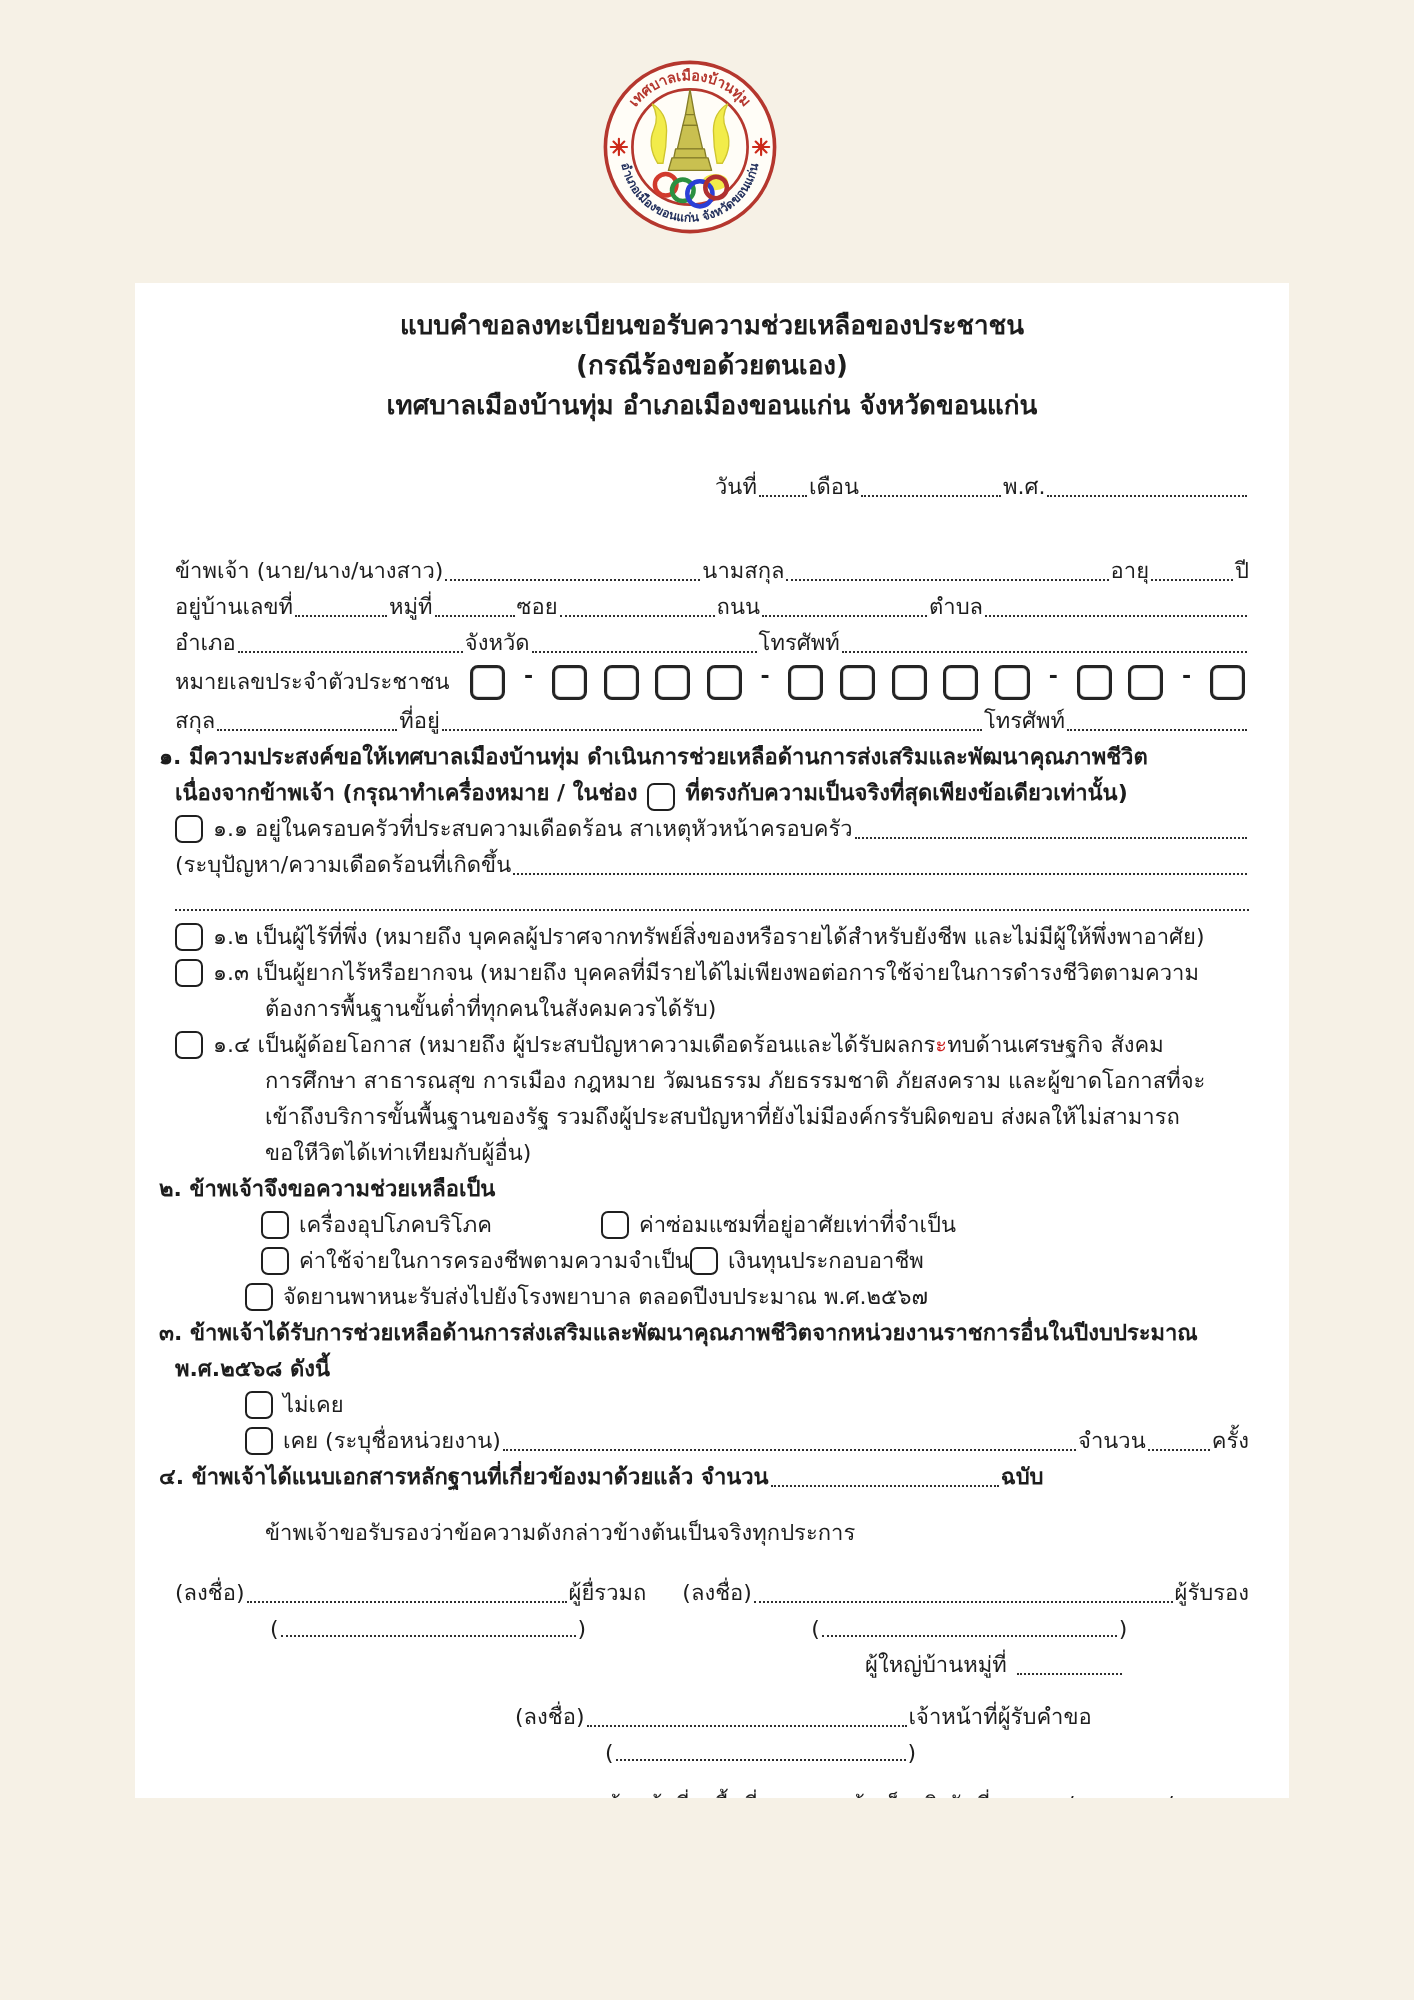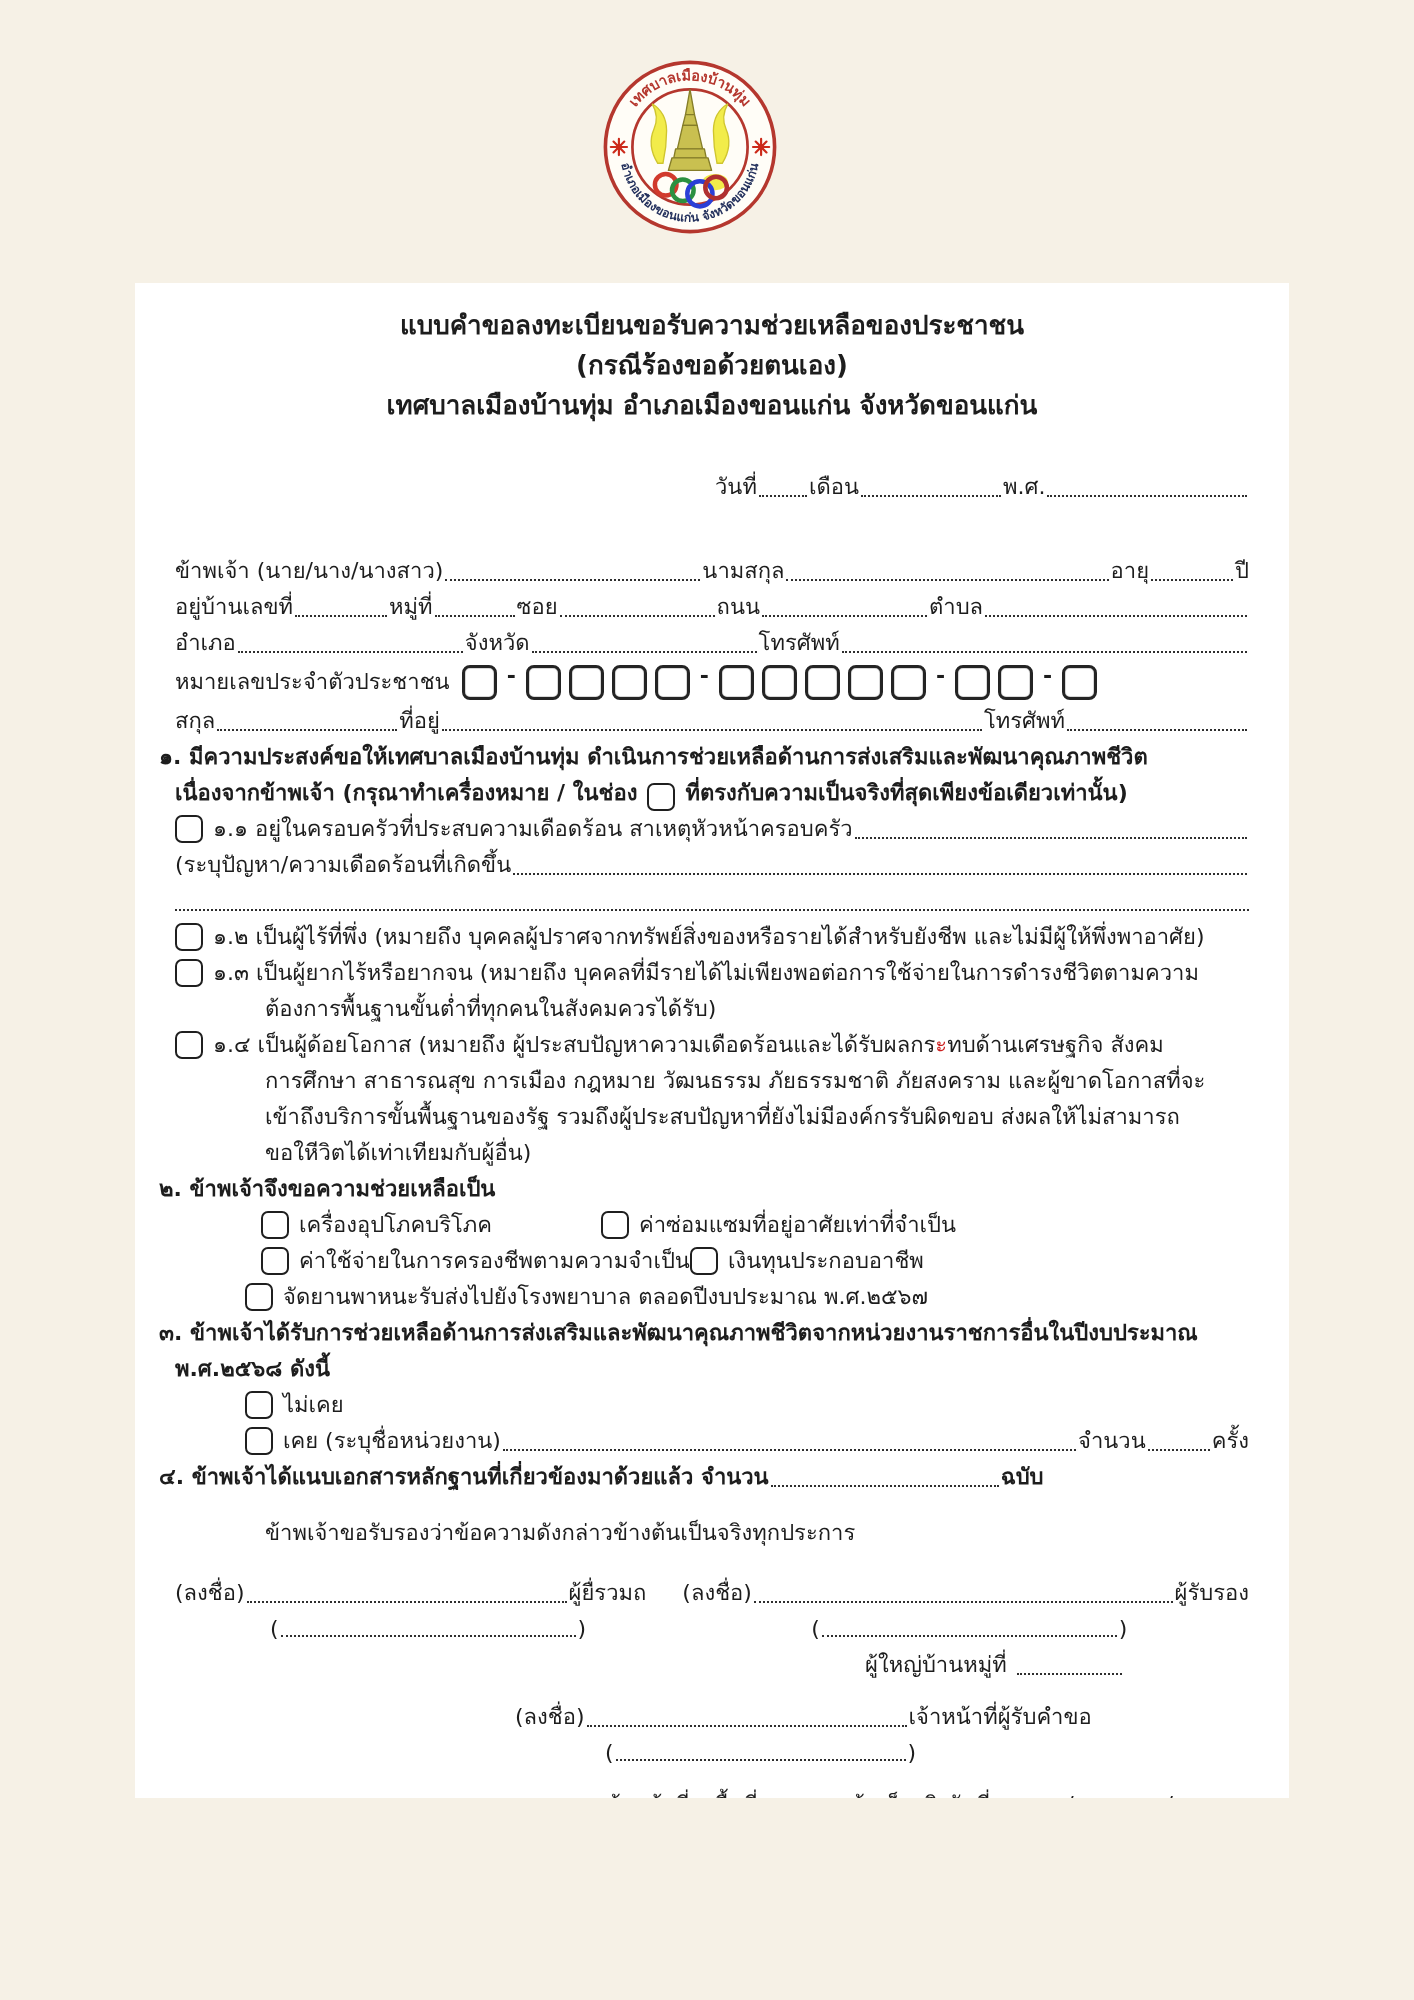--- a/index.html
+++ b/index.html
@@ -9,21 +9,21 @@
     font-family:"DejaVu Sans","Liberation Sans",sans-serif;
     color:#1d1d1d;
   }
   .seal-wrap{position:absolute;left:600px;top:56px;width:180px;height:182px;}
   .paper{
     position:absolute;left:135px;top:283px;width:1154px;height:1515px;
     background:#ffffff;box-sizing:border-box;padding:20px 40px 0 40px;
     font-size:22px;overflow:hidden;
   }
   .line{display:flex;align-items:flex-end;line-height:36px;height:36px;white-space:nowrap;}
-  .line.tall{height:42px;line-height:42px;}
+  .line.tall{height:42px;line-height:42px;justify-content:space-between;}
   .lbl{flex:0 0 auto;}
   .dots{flex:0 0 auto;border-bottom:2px dotted #2e2e2e;height:2px;margin:0 2px 8px 2px;}
   .dots.grow{flex:1 1 auto;}
   .bold{font-weight:bold;}
   .title{ text-align:center;font-weight:bold;font-size:26px;line-height:40px;margin-top:2px;}
   .cb{
     flex:0 0 auto;width:24px;height:24px;border:2.5px solid #1f1f1f;border-radius:7px;
     background:#fff;margin:0 10px 4px 0;align-self:flex-end;
   }
   .cb.inline{display:inline-block;vertical-align:-4px;margin:0 10px 0 10px;}

